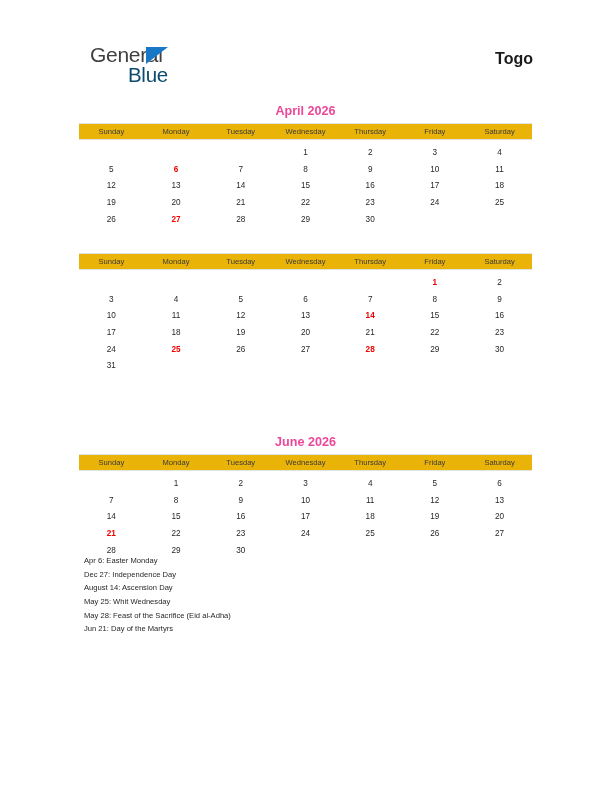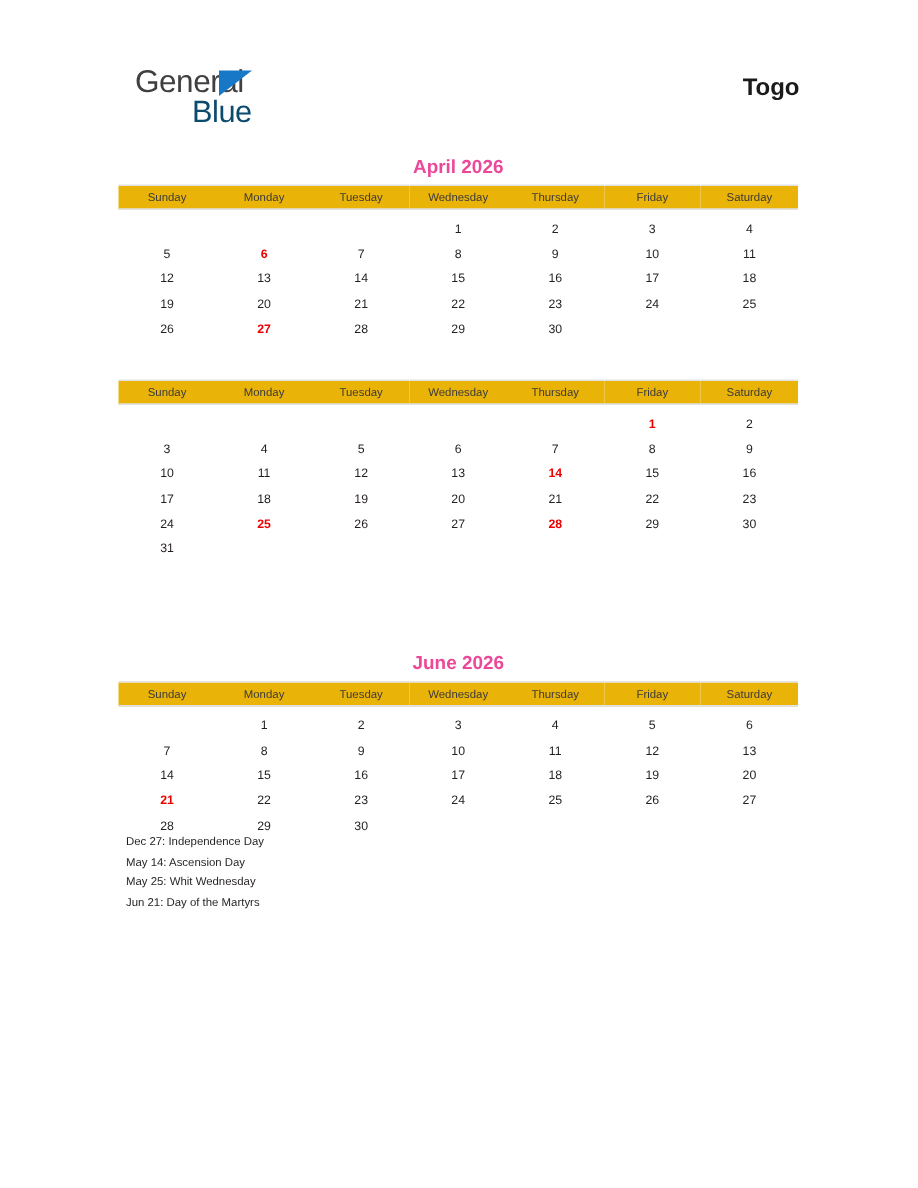--- a/index.html
+++ b/index.html
@@ -344,17 +344,19 @@
           <td class="empty"></td>
           <td class="empty"></td>
           <td class="empty"></td>
           <td class="empty"></td>
         </tr>
       </tbody>
   </table>
 </div>
 
 <div class="holiday-list">
+    <div class="hl-item">Apr 6: Easter Monday</div>
     <div class="hl-item">Dec 27: Independence Day</div>
-    <div class="hl-item">May 14: Ascension Day</div>
+    <div class="hl-item">August 14: Ascension Day</div>
     <div class="hl-item">May 25: Whit Wednesday</div>
+    <div class="hl-item">May 28: Feast of the Sacrifice (Eid al-Adha)</div>
     <div class="hl-item">Jun 21: Day of the Martyrs</div>
   </div>
 
 </body></html>

